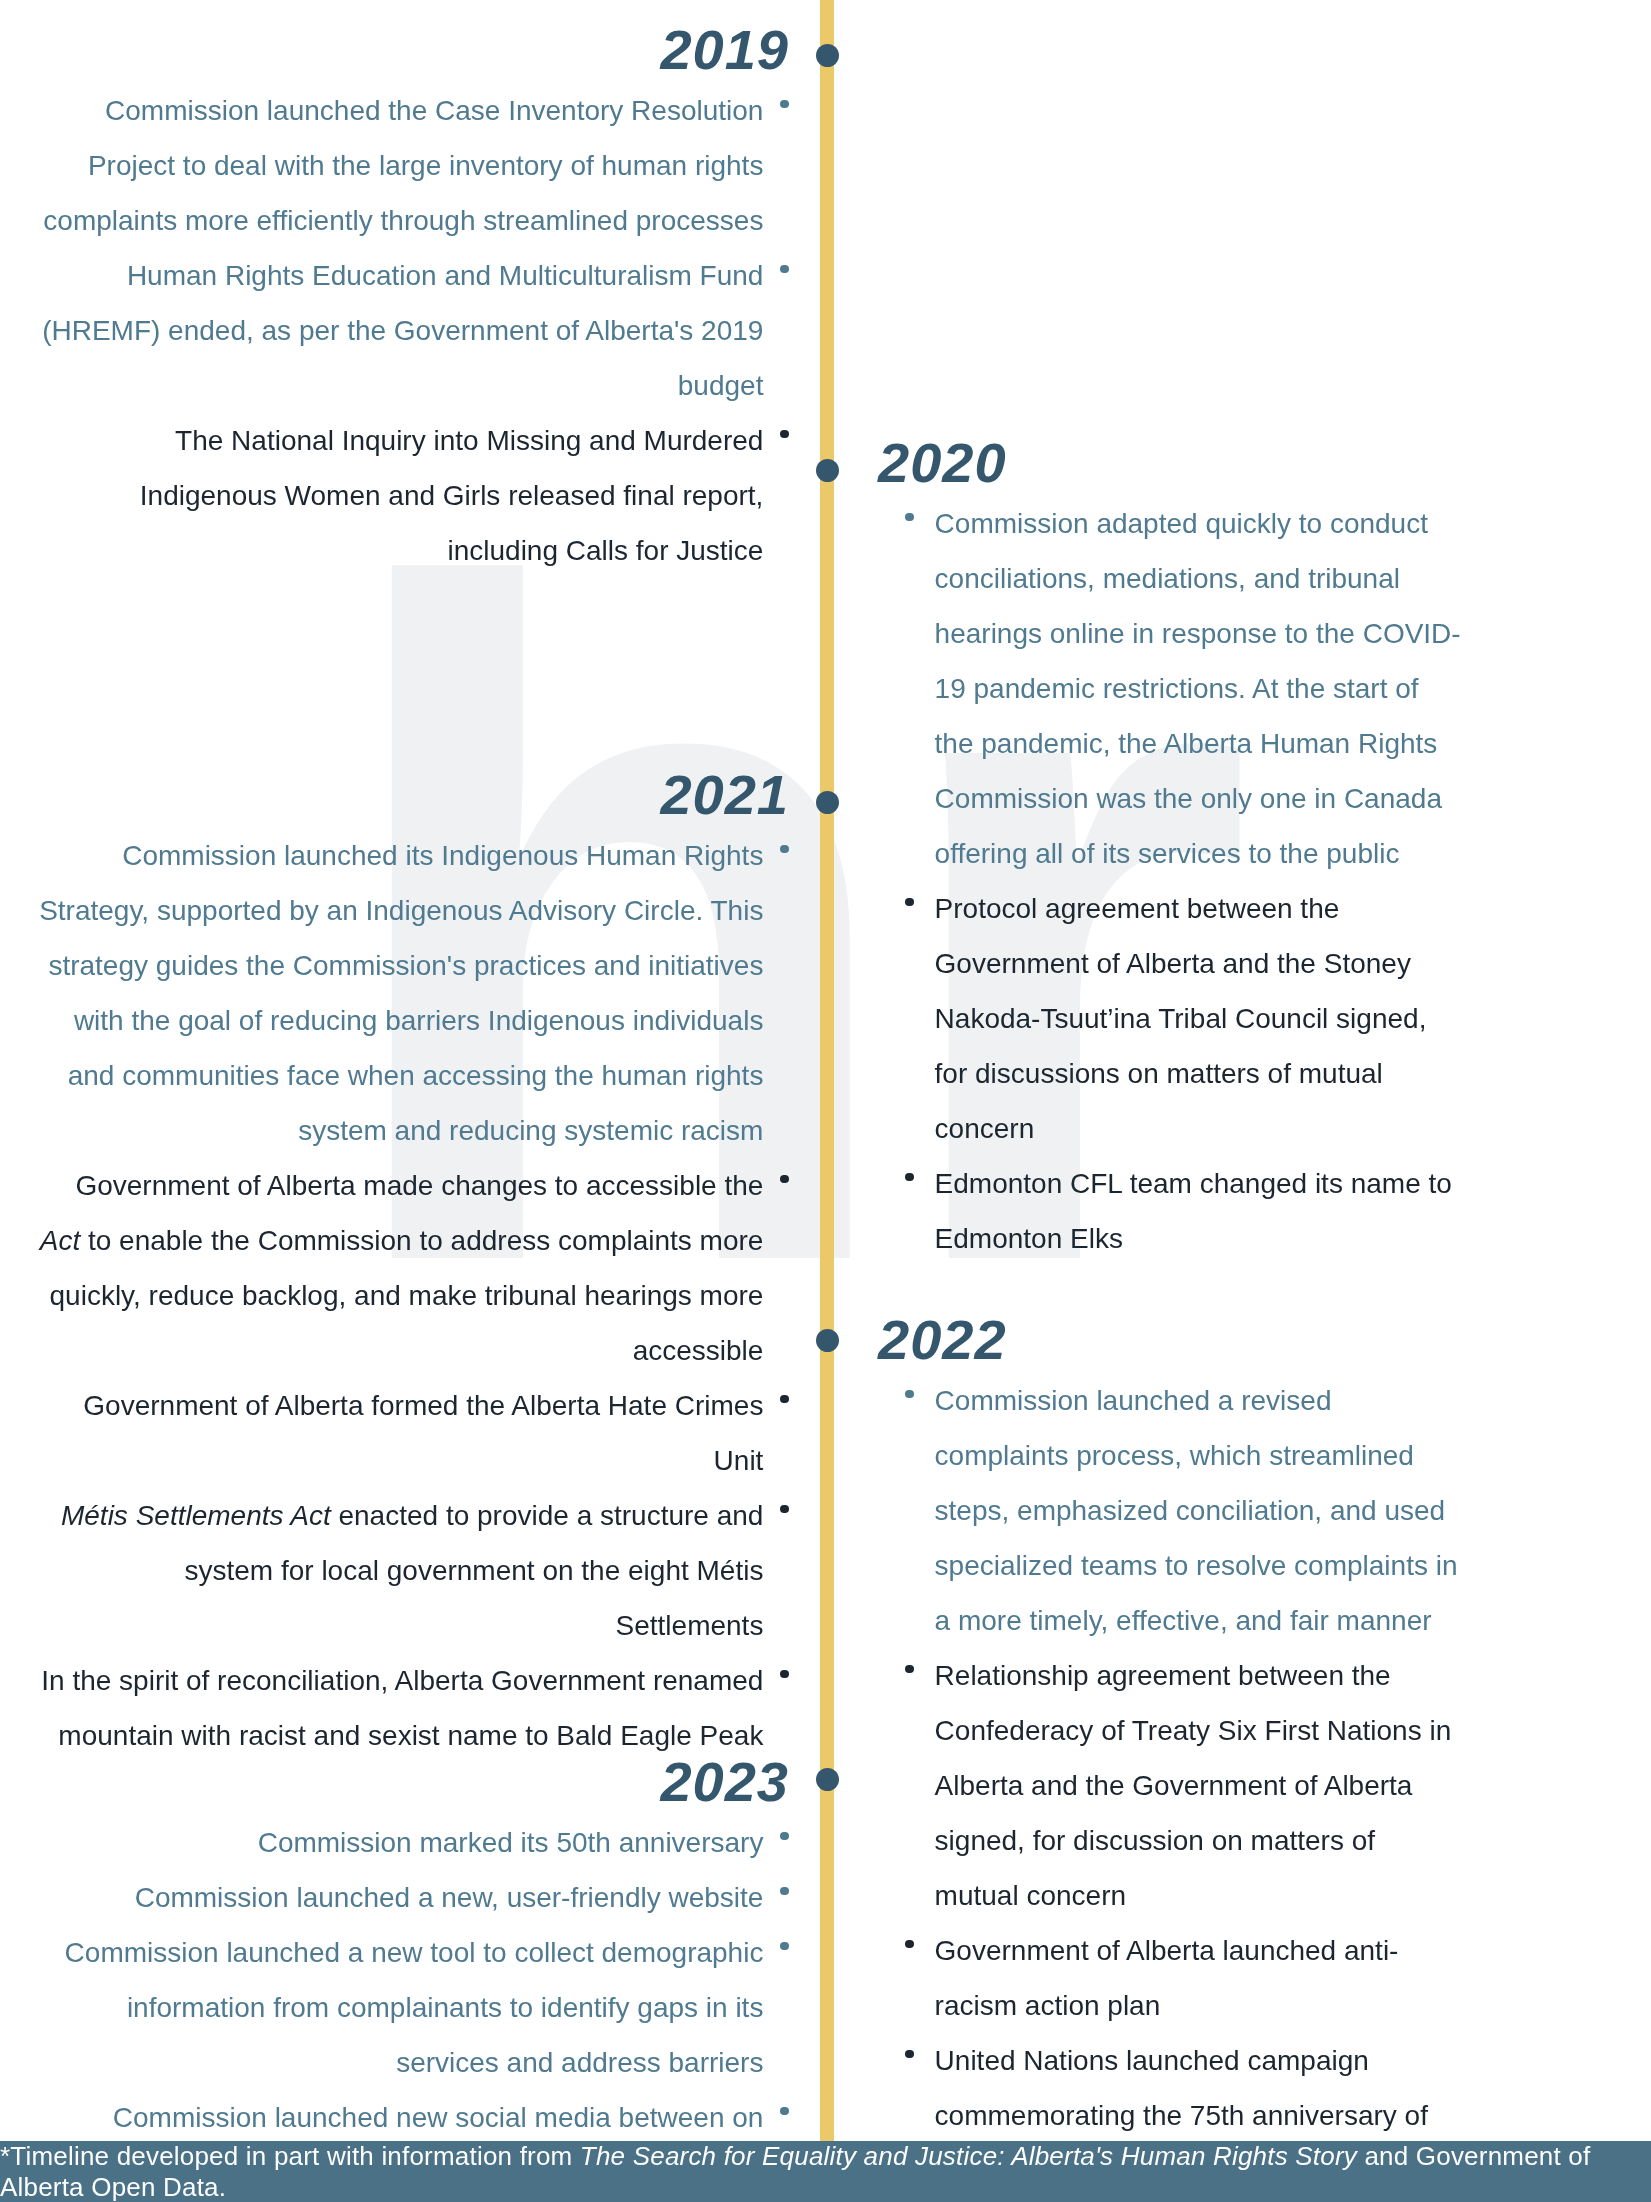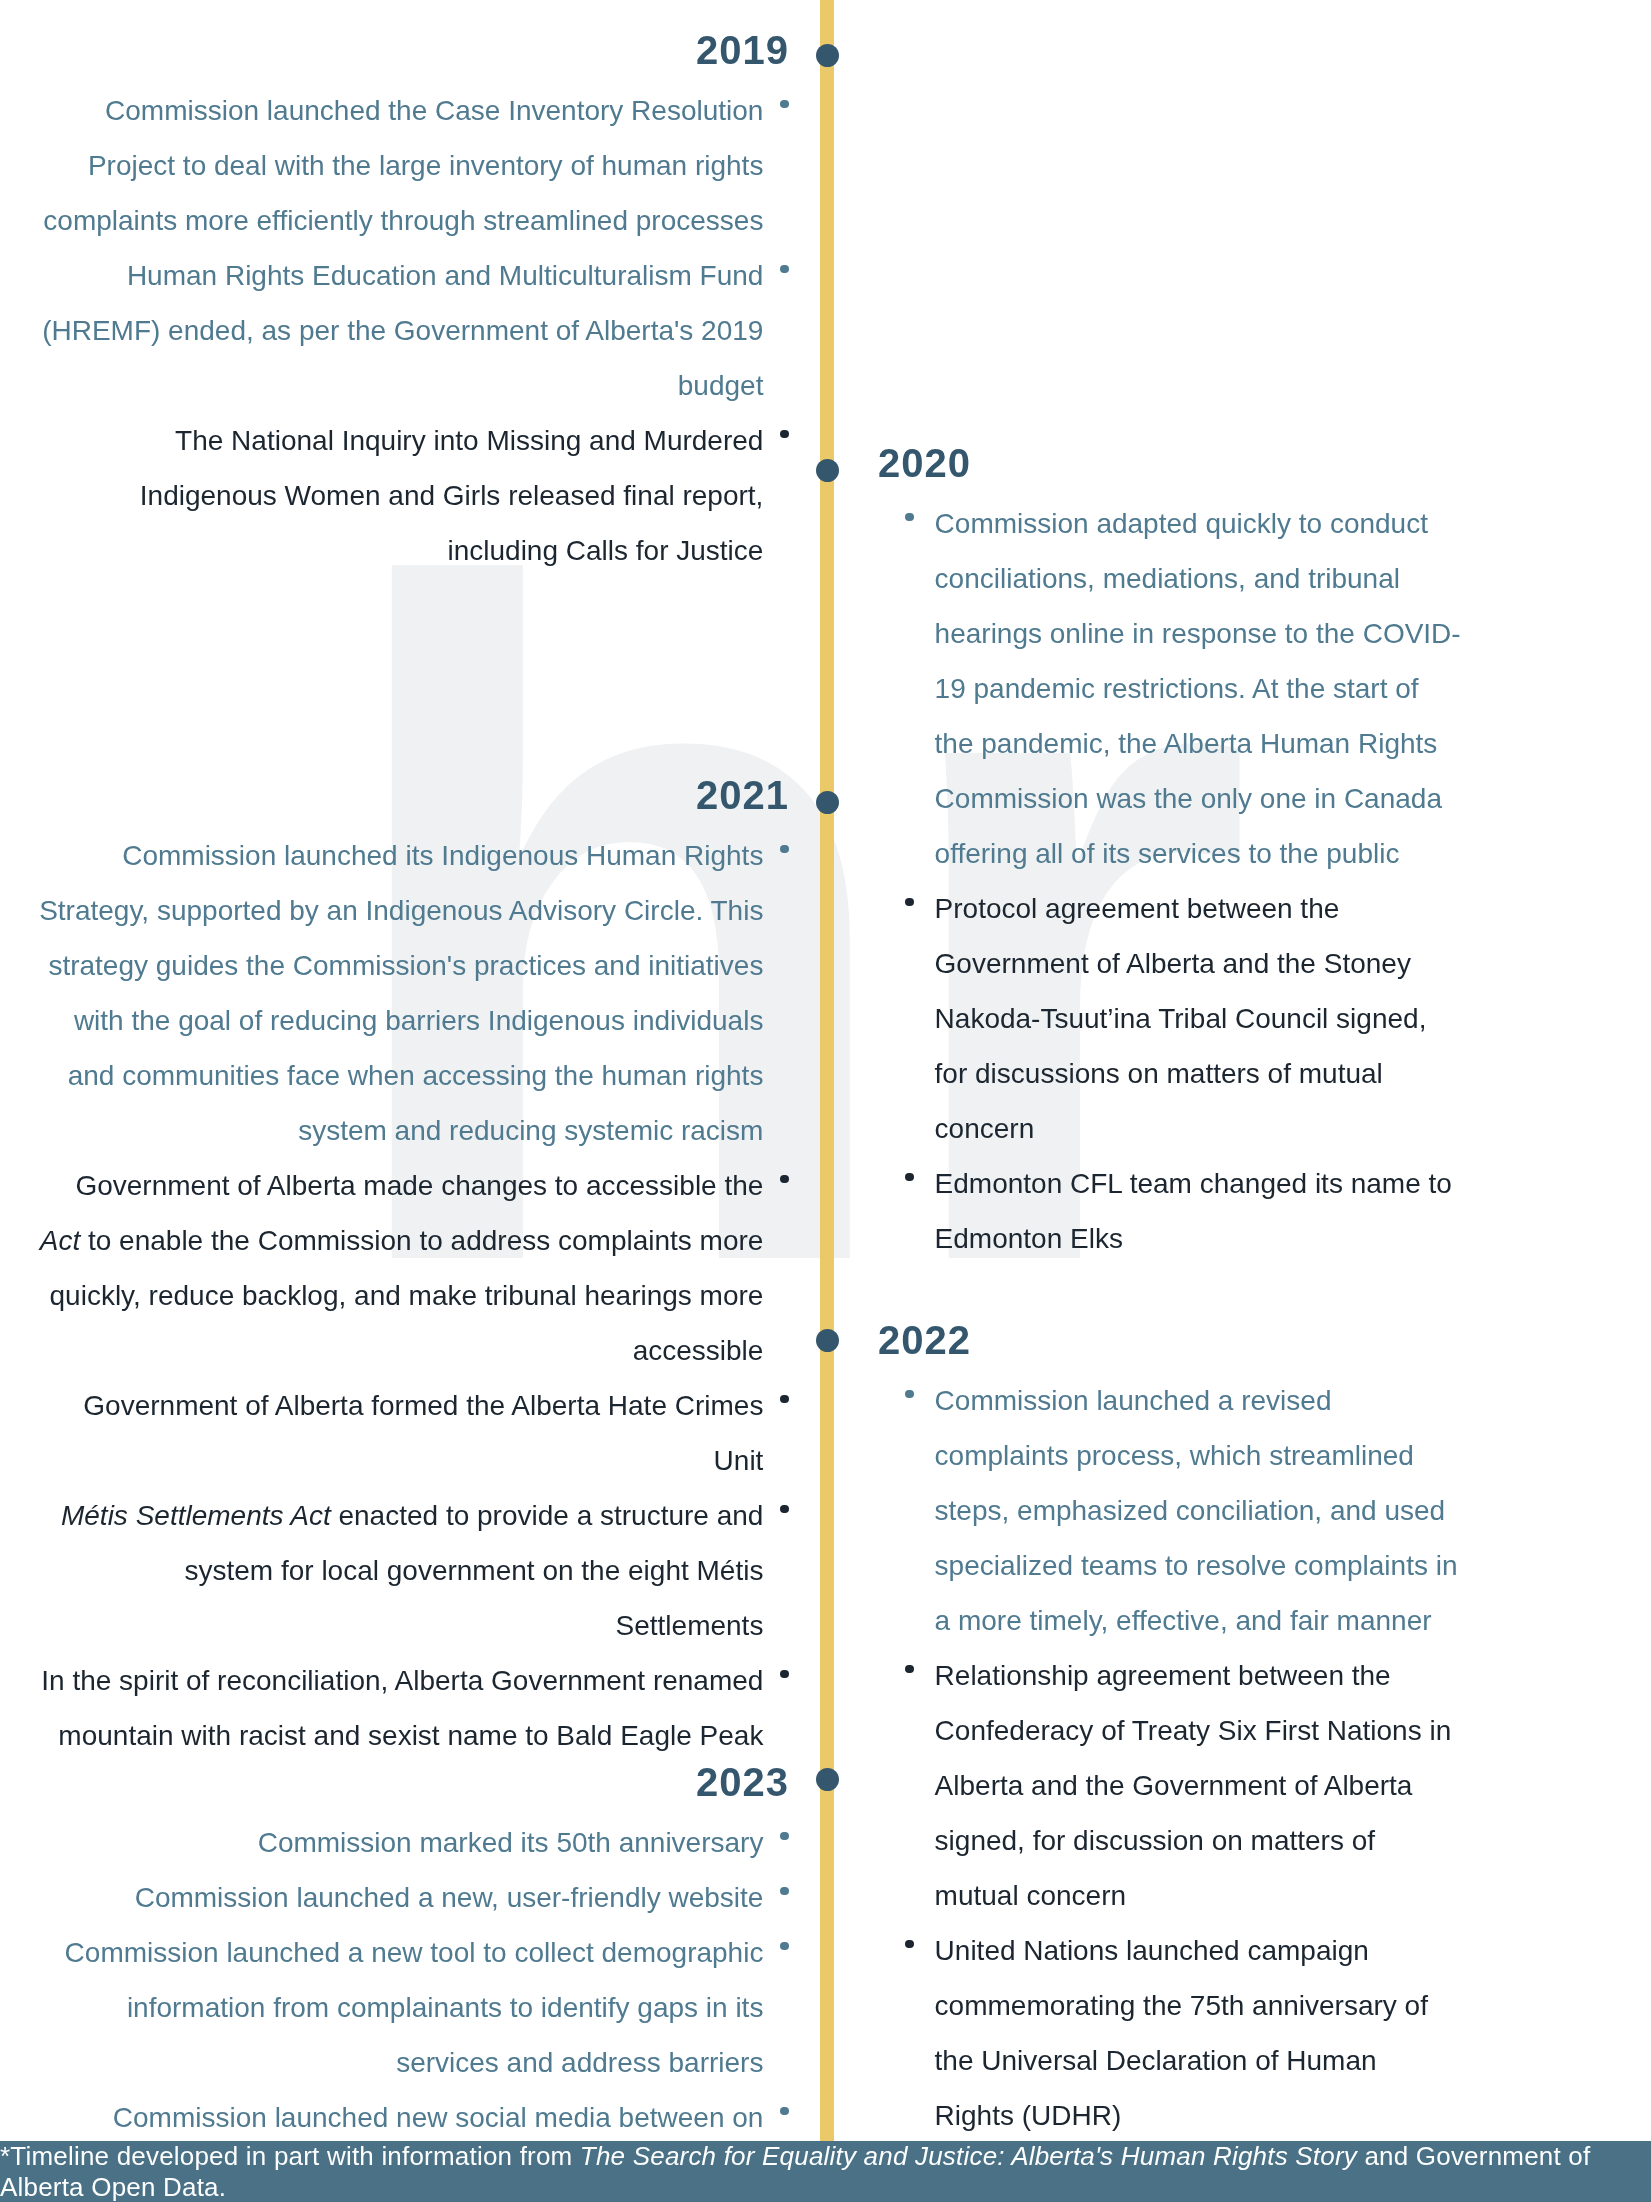--- a/index.html
+++ b/index.html
@@ -31,22 +31,22 @@
 
   main{position:absolute;inset:0;z-index:2;}
   .section{position:absolute;}
   #sec-2019{left:38px;top:25px;width:751px;}
   #sec-2021{left:38px;top:770px;width:751px;}
   #sec-2023{left:38px;top:1757px;width:751px;}
   #sec-2020{left:878px;top:438px;width:585px;}
   #sec-2022{left:878px;top:1315px;width:585px;}
 
   .year{
-    margin:0 0 7.6px 0;font-size:40px;line-height:50px;font-weight:bold;
-    color:var(--year,#35576e);letter-spacing:1px;
+    margin:0 0 7.6px 0;font-size:56px;line-height:50px;font-weight:bold;
+    color:var(--year,#35576e);letter-spacing:1px;font-style:italic;
   }
   .section.left .year{text-align:right;}
 
   .event{display:flex;align-items:flex-start;font-size:28px;line-height:55px;}
   .event.light{color:var(--light,#4f7a90);}
   .event.dark{color:var(--dark,#1c2630);}
   .event .txt{flex:1;margin:0;}
   .section.left .txt{text-align:right;}
   .bullet{flex:0 0 auto;width:8.6px;height:8.6px;border-radius:50%;background:currentColor;}
   .section.left .bullet{margin:17px 0 0 17px;}
@@ -131,20 +131,24 @@
         <div class="event light">
           <span class="bullet"></span>
           <p class="txt"><span>Commission launched a revised complaints process, which streamlined steps, emphasized conciliation, and used specialized teams to resolve complaints in a more timely, effective, and fair manner</span></p>
         </div>
         <div class="event dark">
           <span class="bullet"></span>
           <p class="txt"><span>Relationship agreement between the Confederacy of Treaty Six First Nations in Alberta and the Government of Alberta signed, for discussion on matters of mutual concern</span></p>
         </div>
         <div class="event dark">
           <span class="bullet"></span>
+          <p class="txt"><span>Government of Alberta launched anti-racism action plan</span></p>
+        </div>
+        <div class="event dark">
+          <span class="bullet"></span>
           <p class="txt"><span>United Nations launched campaign commemorating the 75th anniversary of the Universal Declaration of Human Rights (UDHR)</span></p>
         </div>
       </section>
       <section class="section left" id="sec-2023">
         <h2 class="year">2023</h2>
         <div class="event light">
           <p class="txt"><span>Commission marked its 50th anniversary</span></p>
           <span class="bullet"></span>
         </div>
         <div class="event light">

